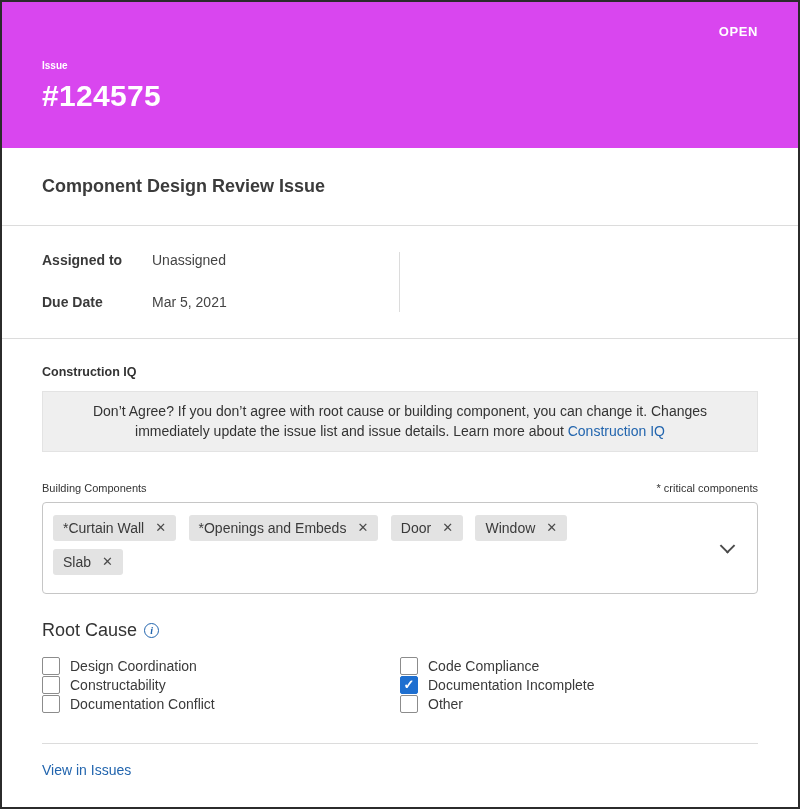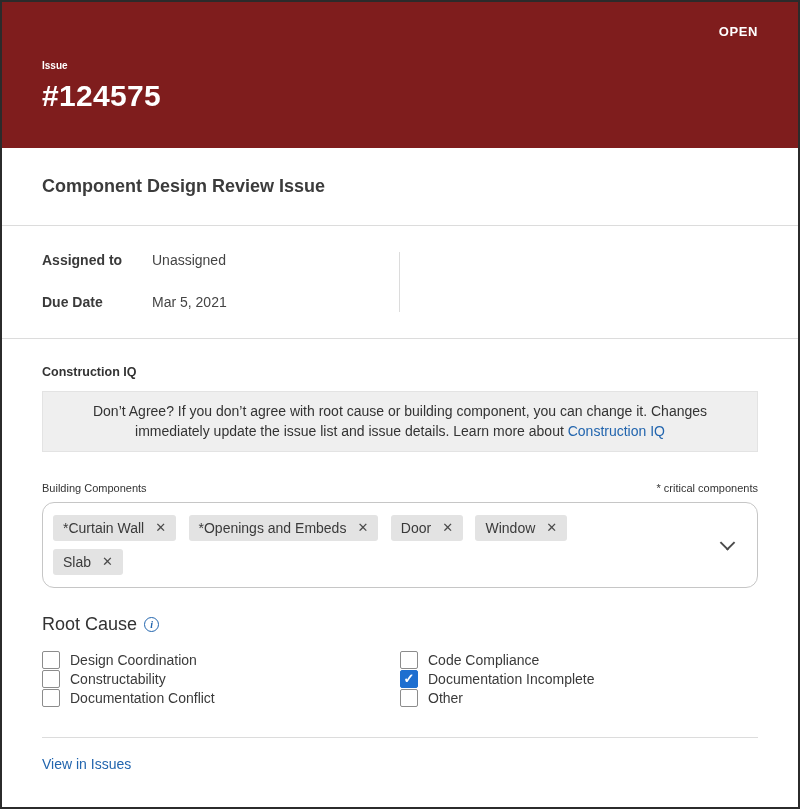--- a/index.html
+++ b/index.html
@@ -15,21 +15,21 @@
     height: 809px;
     border: 2px solid #2b2b2b;
     background: #ffffff;
     display: flex;
     flex-direction: column;
     overflow: hidden;
   }
 
   
   .header {
-    background: #7f1d1d;
+    background: #d946ef;
     color: #ffffff;
     position: relative;
     padding: 22px 40px 26px 40px;
     height: 146px;
     flex: 0 0 auto;
   }
   .status-badge {
     position: absolute;
     top: 22px;
     right: 40px;
@@ -98,22 +98,22 @@
   .bc-header {
     display: flex;
     justify-content: space-between;
     align-items: flex-end;
     margin-top: 30px;
     margin-bottom: 8px;
   }
   .bc-label, .bc-note { font-size: 11px; color: #333333; }
   .chips-box {
     border: 1px solid #c6c6c6;
-    border-radius: 12px;
-    padding: 8px 48px 8px 10px;
+    border-radius: 4px;
+    padding: 8px 48px 14px 10px;
     position: relative;
     min-height: 76px;
   }
   .chip {
     display: inline-flex;
     align-items: center;
     background: #e3e3e3;
     border-radius: 3px;
     padding: 5px 10px;
     margin: 4px 8px 4px 0;

